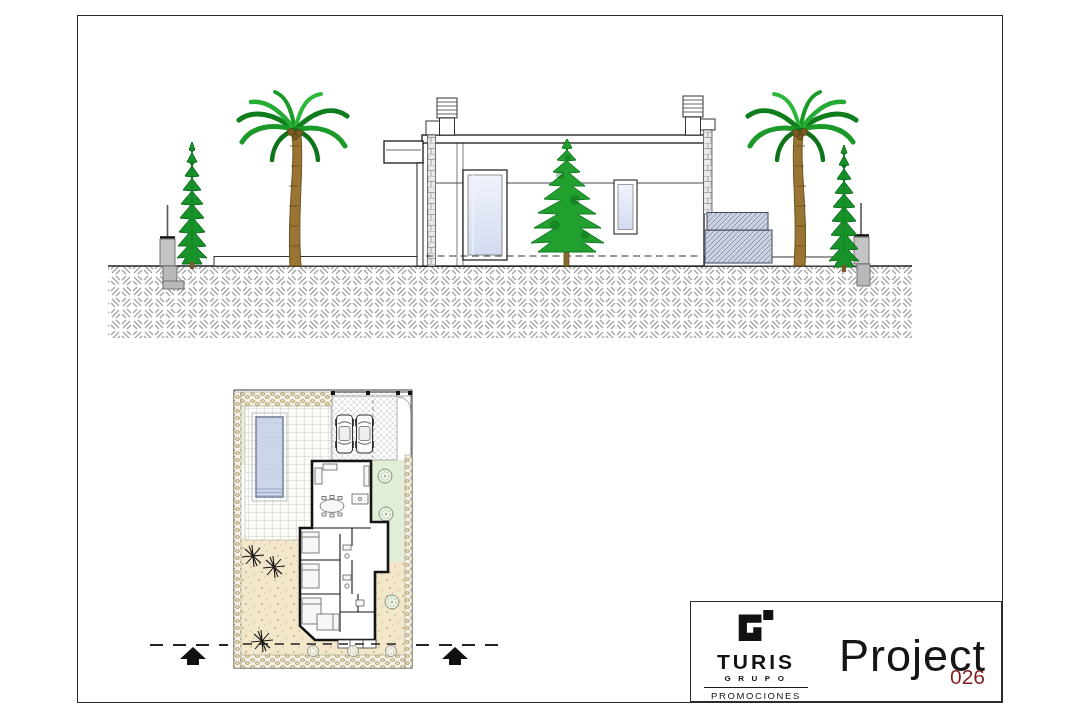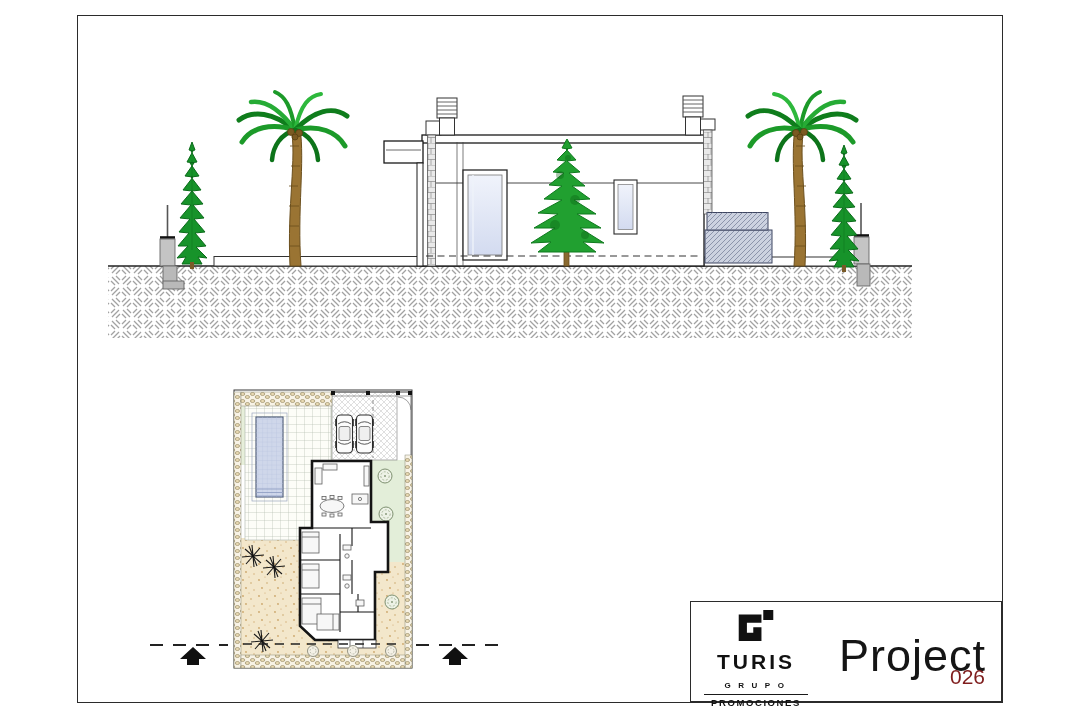--- a/index.html
+++ b/index.html
@@ -6,23 +6,23 @@
             font-family:"Liberation Sans",sans-serif;}
   #sheet{position:relative;width:1080px;height:720px;background:#fff;}
   #frame{position:absolute;left:77px;top:15px;width:924px;height:686px;border:1.5px solid #2b2b2b;}
   #drawing{position:absolute;left:0;top:0;width:1080px;height:720px;}
   
   #titleblock{position:absolute;left:690px;top:601px;width:312px;height:101px;
               border:1.5px solid #2b2b2b;background:#fff;box-sizing:border-box;z-index:5;}
   #brandcol{position:absolute;left:12px;top:8px;width:106px;text-align:center;color:#111;}
   #brandlogo{display:block;margin:0 auto 1px auto;}
   .company{font-size:21px;font-weight:bold;letter-spacing:3px;line-height:1;}
-  .group{font-size:8px;font-weight:bold;letter-spacing:7.5px;margin-top:10px;text-indent:4px;line-height:1;}
+  .group{font-size:8px;font-weight:bold;letter-spacing:7.5px;margin-top:3px;text-indent:4px;line-height:1;}
   .rule{border-top:1.4px solid #1a1a1a;width:104px;margin:4px auto 3px auto;}
-  .division{font-size:9.5px;font-weight:bold;letter-spacing:1.6px;line-height:1;}
+  .division{font-size:9.5px;font-weight:normal;letter-spacing:1.6px;line-height:1;}
   .project{position:absolute;left:148px;top:28px;font-size:45px;color:#151515;letter-spacing:1px;}
   .projnum{position:absolute;right:16px;top:63px;font-size:21px;color:#7f1d1d;}
 </style>
 </head>
 <body>
 
 <div id="sheet">
   <div id="frame"></div>
 
   <svg id="drawing" viewBox="0 0 1080 720" xmlns="http://www.w3.org/2000/svg">

